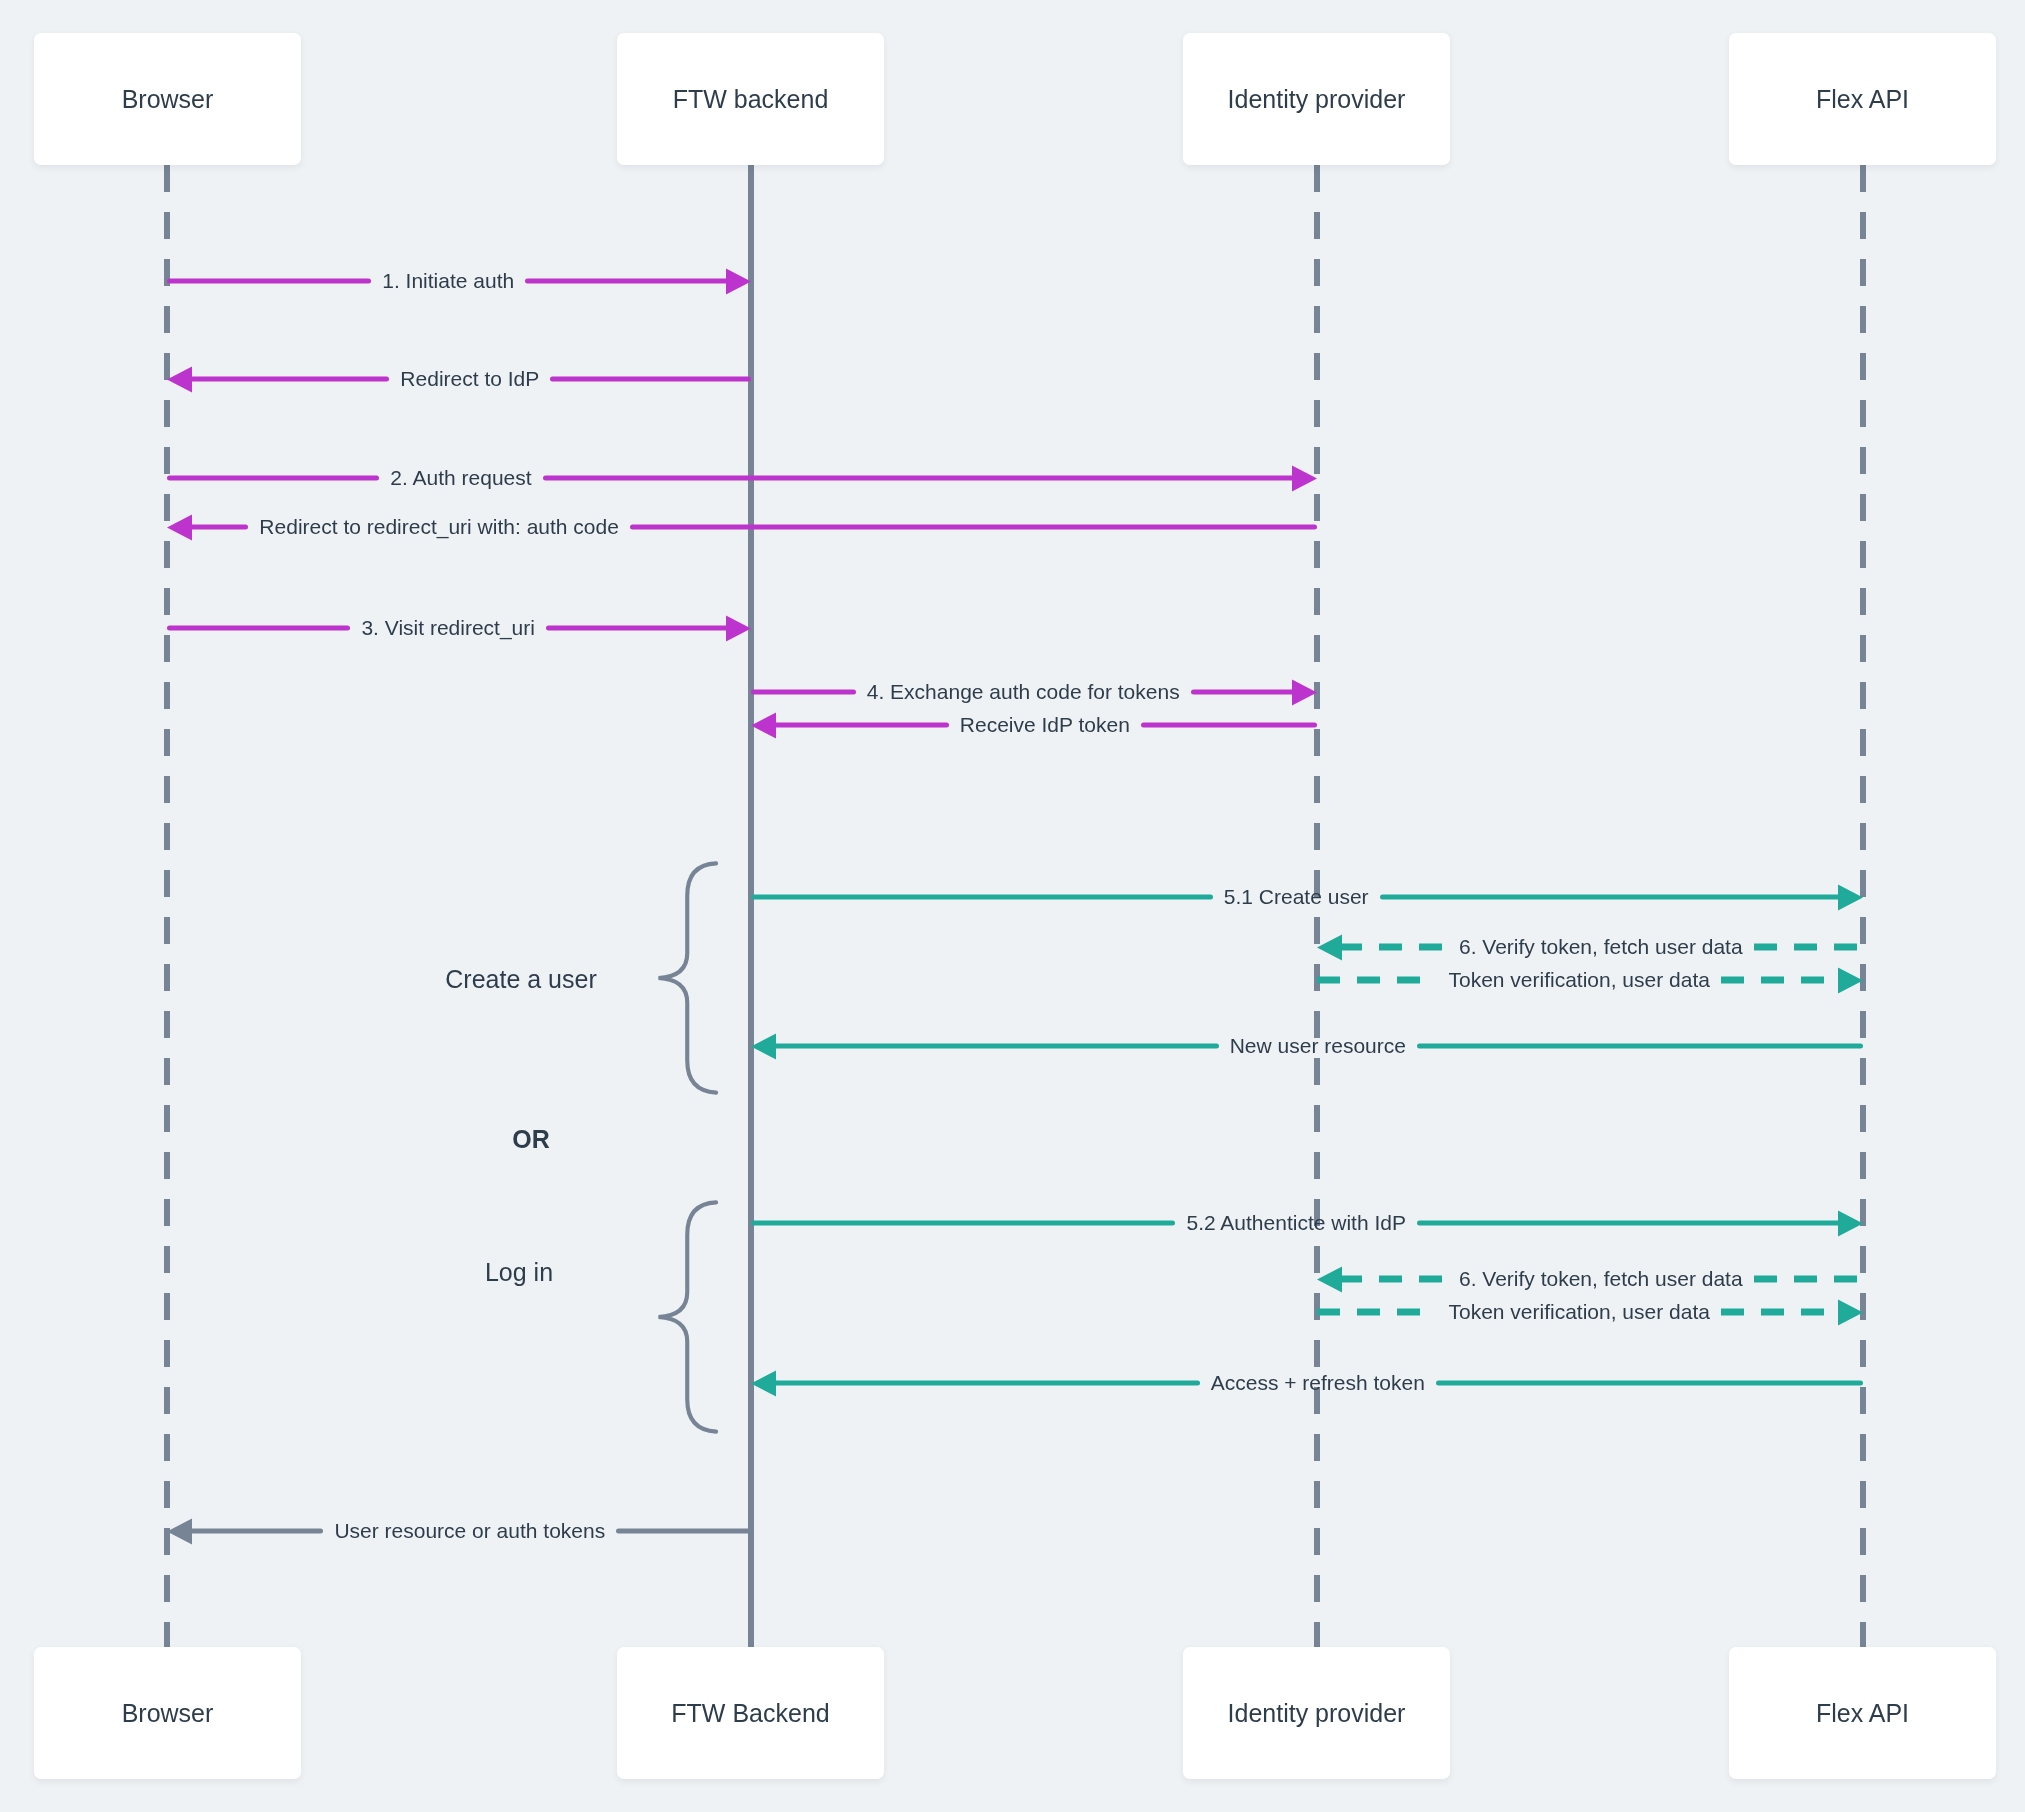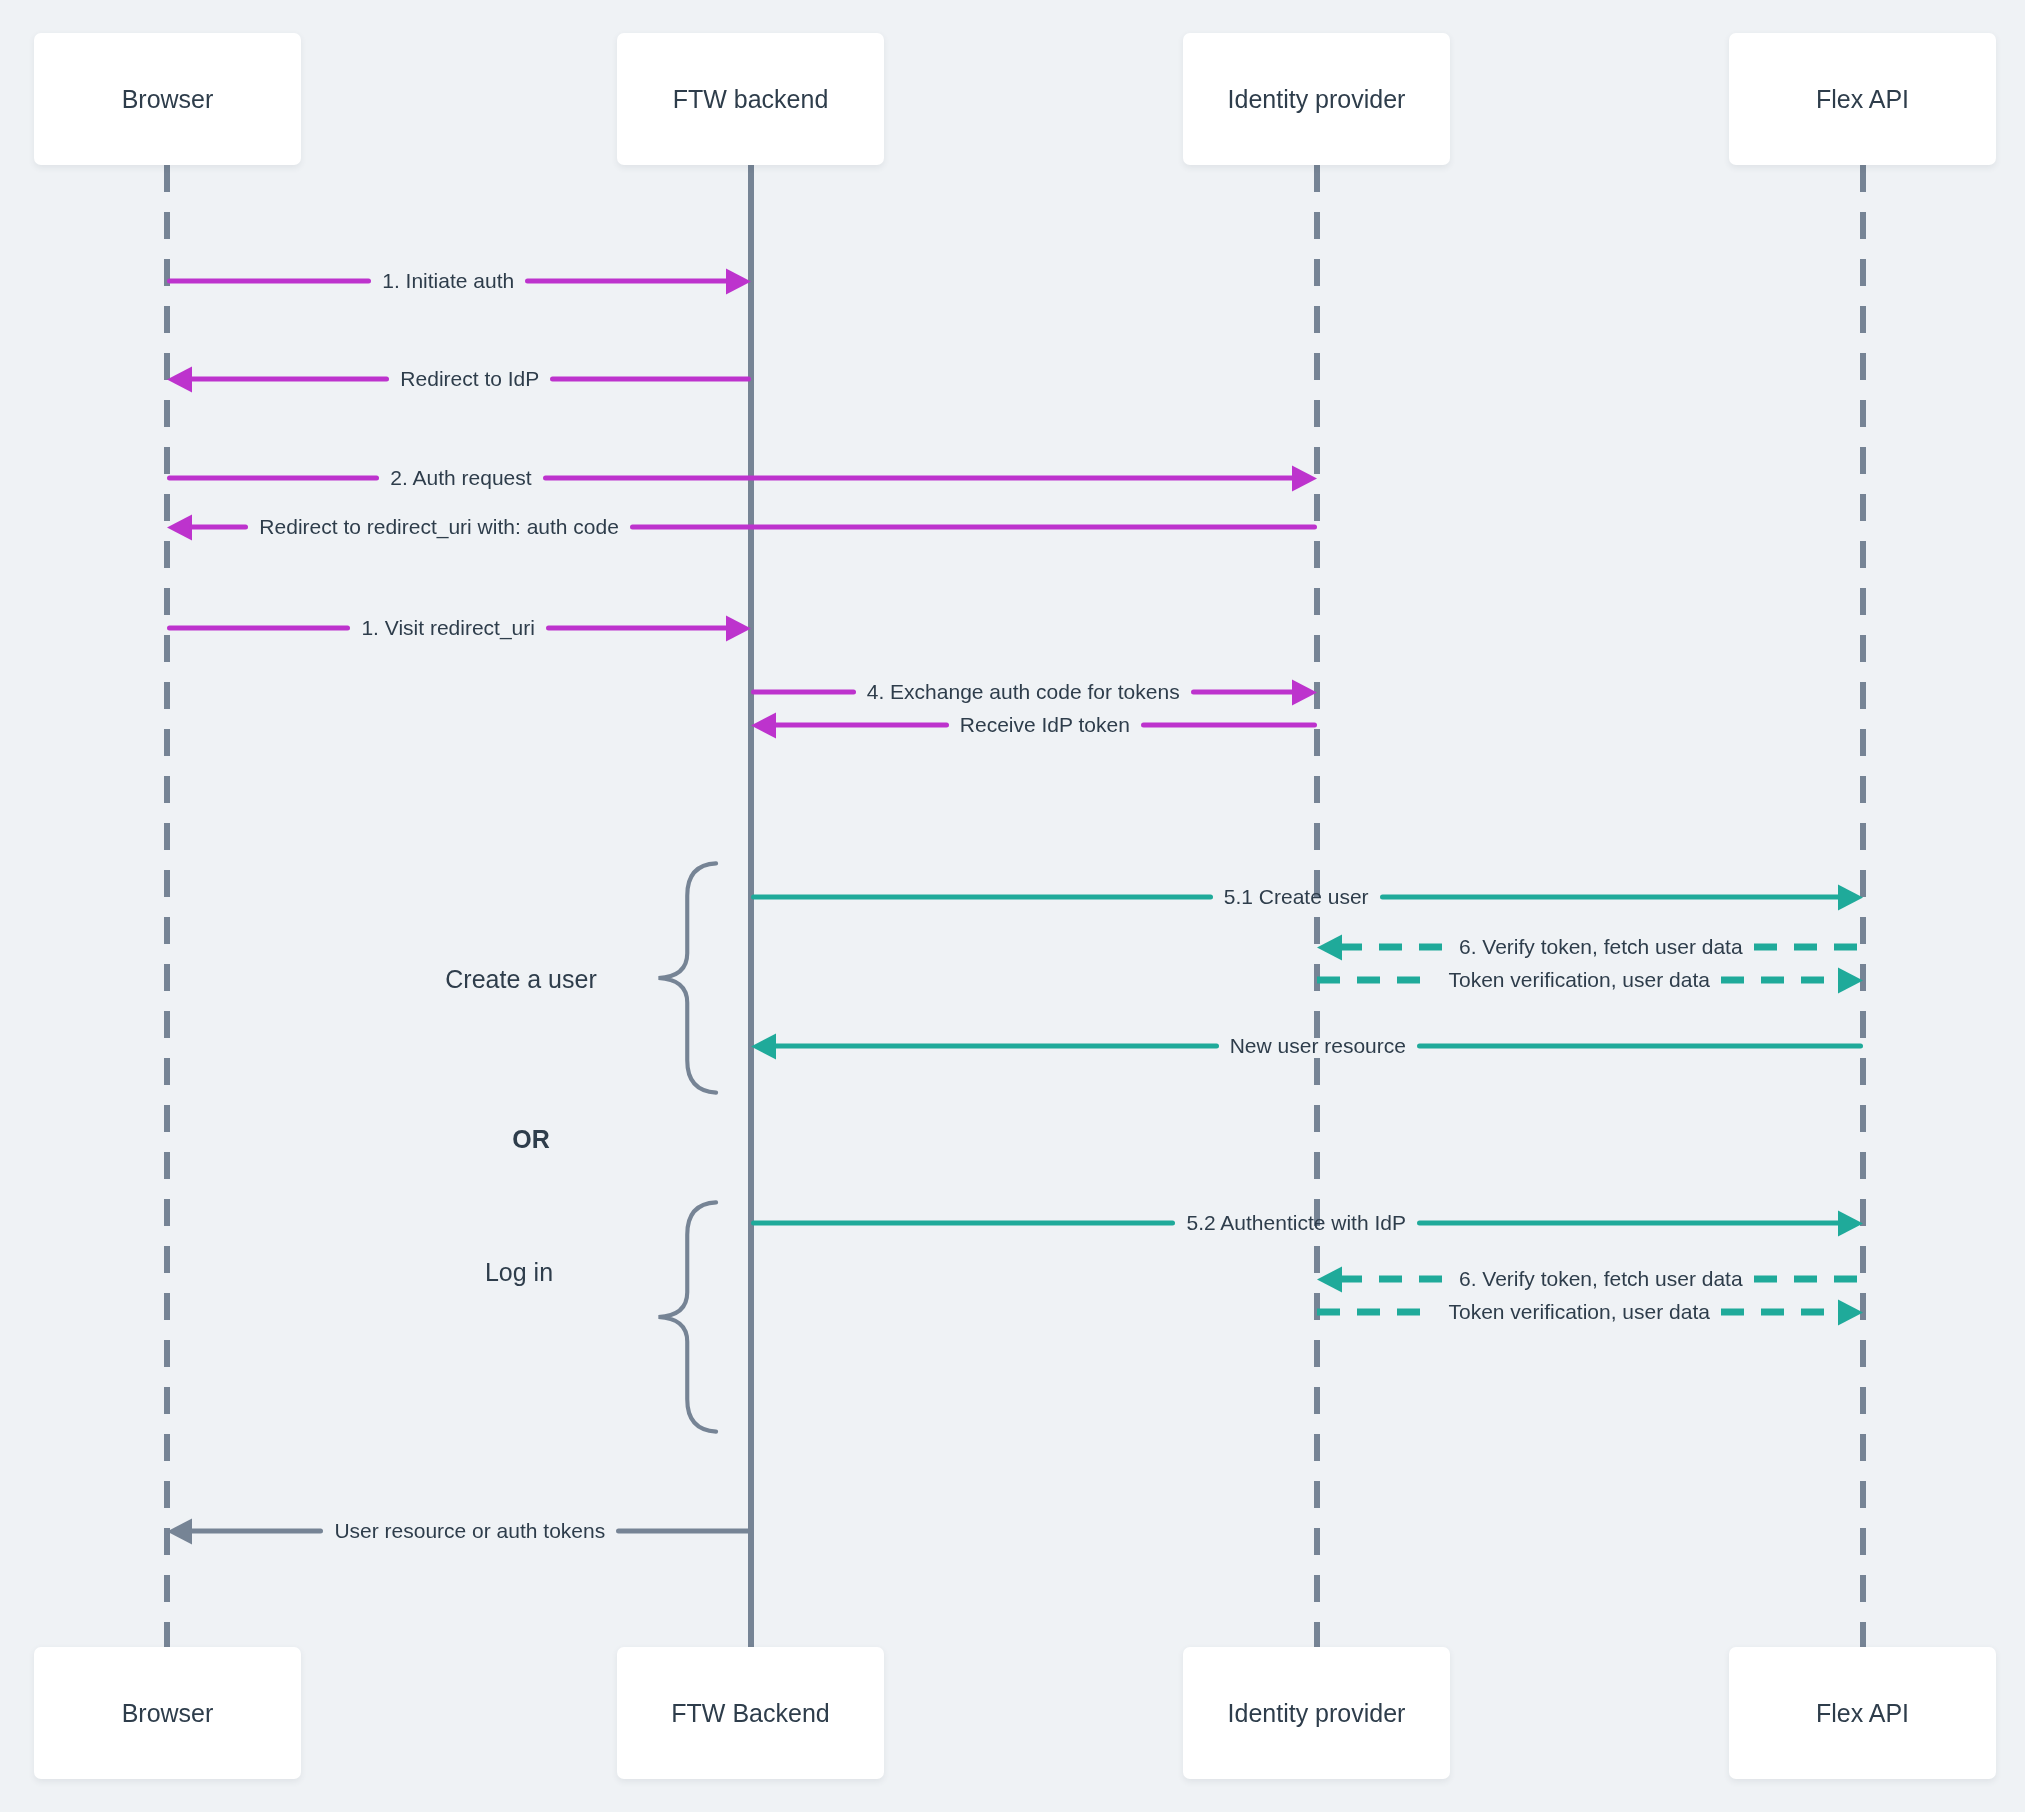--- a/index.html
+++ b/index.html
@@ -92,21 +92,21 @@
       <span class="head r"></span>
   </div>
   <div class="msg m" style="left:167px;top:527px;width:1150px">
     <span class="head l"></span>
       <span class="seg" style="flex-grow:8"></span>
       <span class="lbl">Redirect to redirect_uri with: auth code</span>
       <span class="seg" style="flex-grow:92"></span>
   </div>
   <div class="msg m" style="left:167px;top:628px;width:584px">
     <span class="seg"></span>
-      <span class="lbl">1. Visit redirect_uri</span>
+      <span class="lbl">3. Visit redirect_uri</span>
       <span class="seg"></span>
       <span class="head r"></span>
   </div>
   <div class="msg m" style="left:751px;top:692px;width:566px">
     <span class="seg"></span>
       <span class="lbl">4. Exchange auth code for tokens</span>
       <span class="seg"></span>
       <span class="head r"></span>
   </div>
   <div class="msg m" style="left:751px;top:725px;width:566px">
@@ -152,20 +152,26 @@
       <span class="seg"></span>
       <span class="lbl">6. Verify token, fetch user data</span>
       <span class="seg"></span>
   </div>
   <div class="msg t dash" style="left:1317px;top:1312px;width:546px">
     <span class="seg"></span>
       <span class="lbl">Token verification, user data</span>
       <span class="seg"></span>
       <span class="head r"></span>
   </div>
+  <div class="msg t" style="left:751px;top:1383px;width:1112px">
+    <span class="head l"></span>
+      <span class="seg"></span>
+      <span class="lbl">Access + refresh token</span>
+      <span class="seg"></span>
+  </div>
 
   <div class="msg gr" style="left:167px;top:1531px;width:584px">
     <span class="head l"></span>
       <span class="seg"></span>
       <span class="lbl">User resource or auth tokens</span>
       <span class="seg"></span>
   </div>
 
   <svg class="brace" style="left:646px;top:860px" width="77" height="236" viewBox="0 0 112 344">
     <path d="M 102 5 Q 60 7 60 52 L 60 136 Q 60 170 18 172 Q 60 174 60 208 L 60 292 Q 60 337 102 339"></path>

